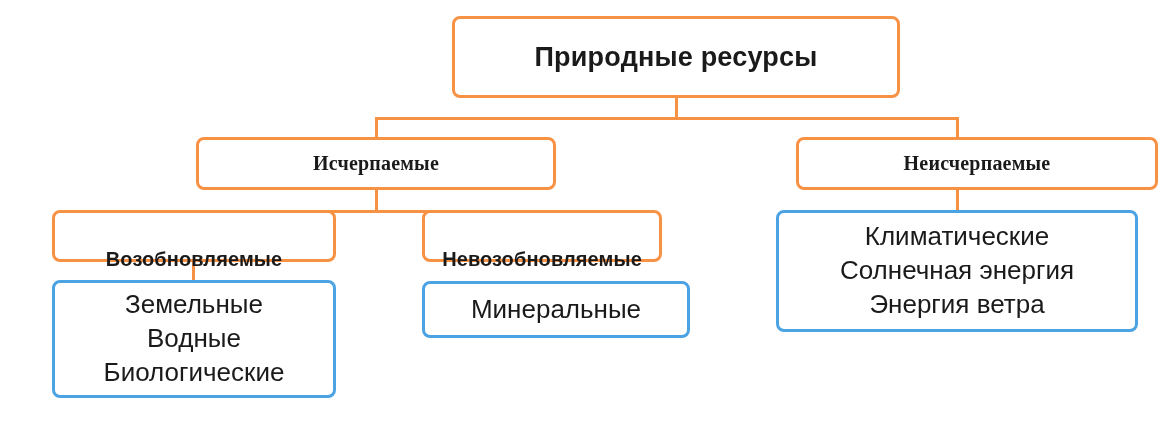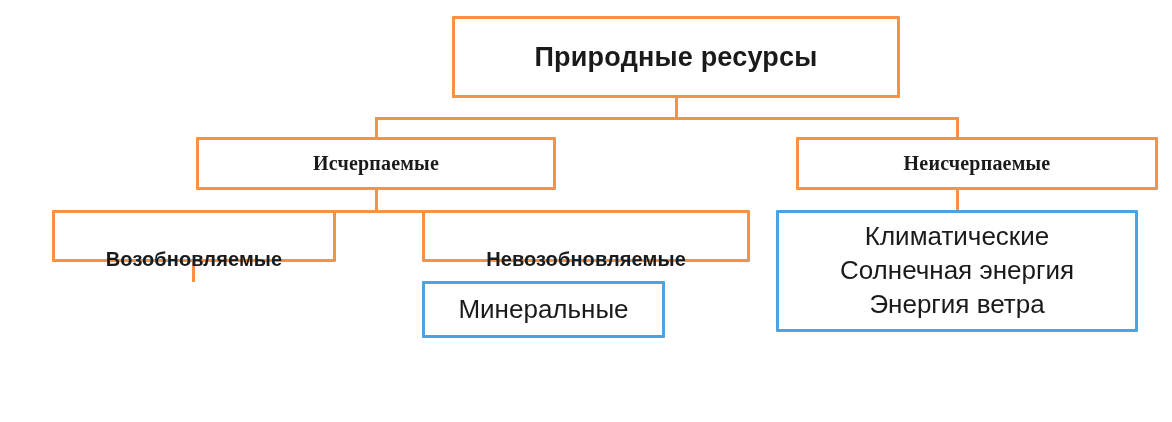--- a/index.html
+++ b/index.html
@@ -12,21 +12,21 @@
     width: 1172px;
     height: 422px;
     background: #ffffff;
     font-family: "Liberation Sans", "DejaVu Sans", sans-serif;
     overflow: hidden;
   }
   .node {
     position: absolute;
     box-sizing: border-box;
     background: #ffffff;
-    border-radius: 1px;
+    border-radius: 8px;
     display: flex;
     align-items: center;
     justify-content: center;
     text-align: center;
     color: #1a1a1a;
     z-index: 2;
   }
   .node.orange {
     border: 3px solid #f79245;
   }
@@ -104,26 +104,31 @@
   </div>
 
   <div class="node orange t-mid" style="left:796px; top:137px; width:362px; height:53px;">
     <span class="label">Неисчерпаемые</span>
   </div>
 
   <div class="node orange t-sub" style="left:52px; top:210px; width:284px; height:52px;">
     <span class="label">Возобновляемые</span>
   </div>
 
-  <div class="node orange t-sub" style="left:422px; top:210px; width:328px; height:52px;">
+  <div class="node orange t-sub" style="left:422px; top:210px; width:240px; height:52px;">
     <span class="label">Невозобновляемые</span>
   </div>
 
+  <div class="node blue t-leaf" style="left:52px; top:280px; width:284px; height:118px;">
+    <span class="label">Земельные
+Водные
+Биологические</span>
+  </div>
 
-  <div class="node blue t-leaf" style="left:422px; top:281px; width:243px; height:57px;">
+  <div class="node blue t-leaf" style="left:422px; top:281px; width:268px; height:57px;">
     <span class="label">Минеральные</span>
   </div>
 
   <div class="node blue t-leaf" style="left:776px; top:210px; width:362px; height:122px;">
     <span class="label">Климатические
 Солнечная энергия
 Энергия ветра</span>
   </div>
 
 </div>

